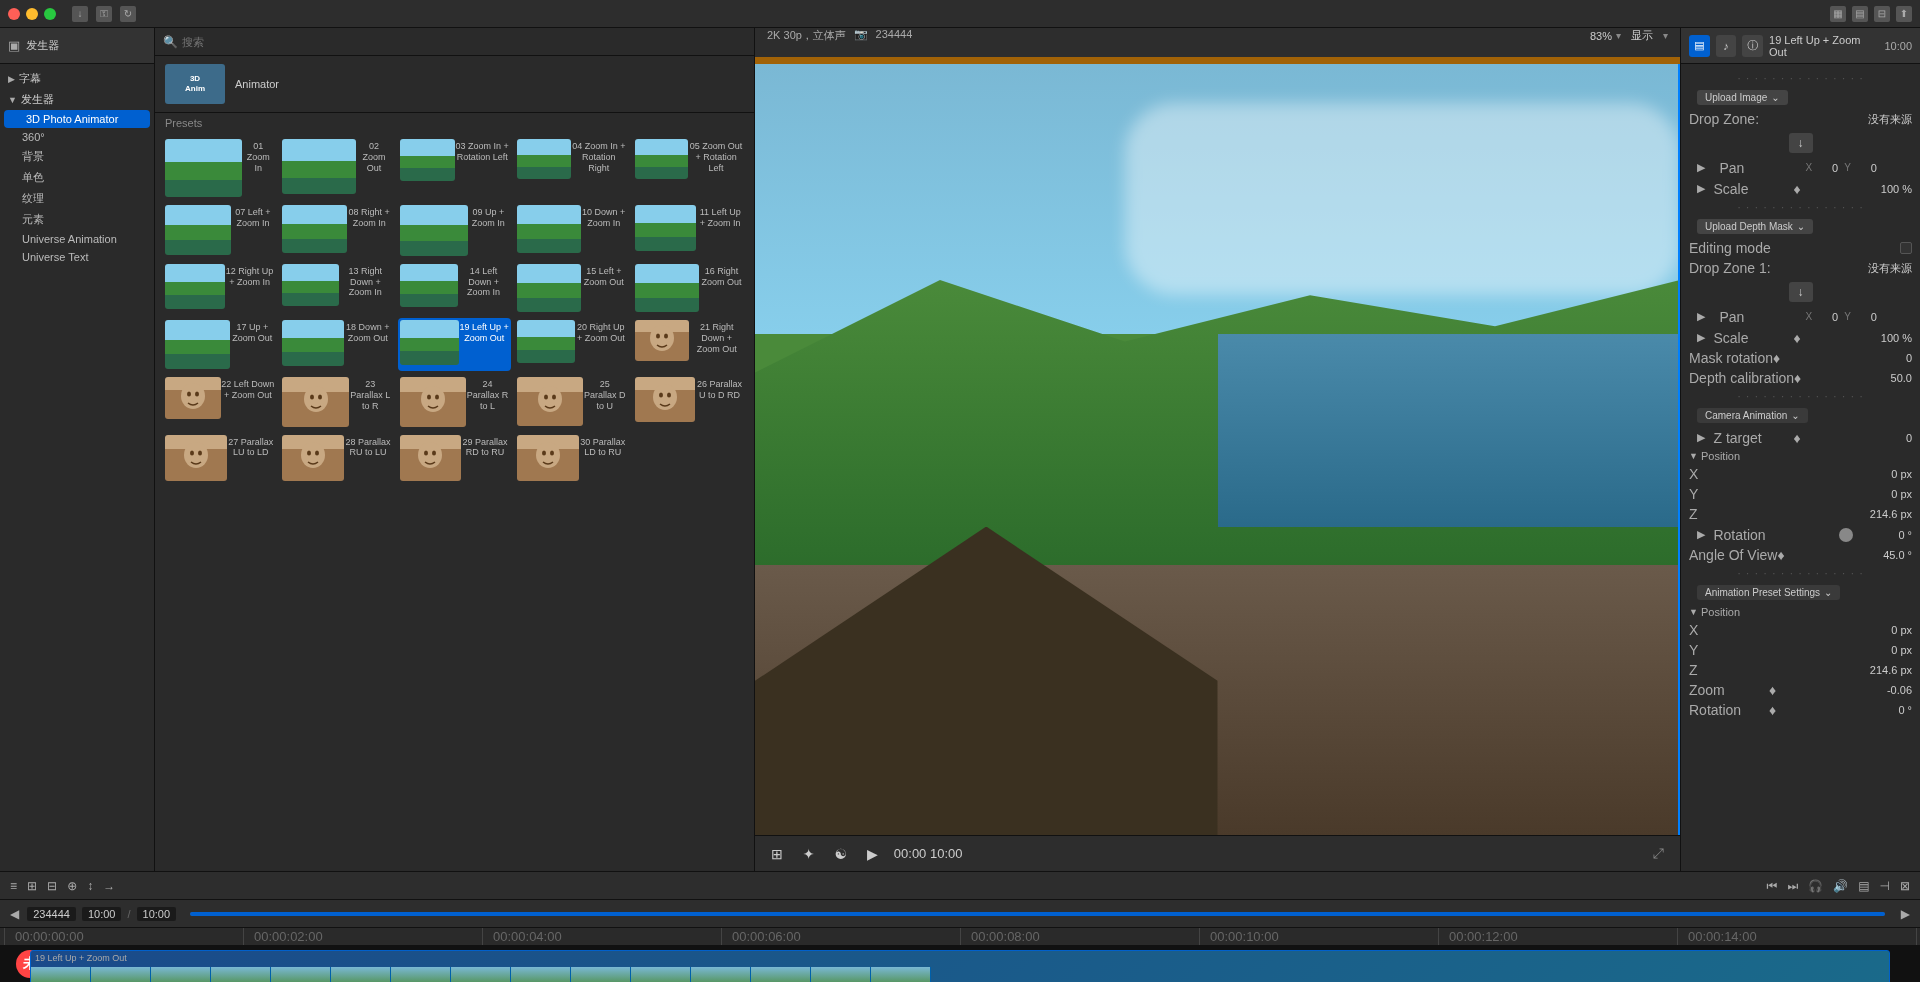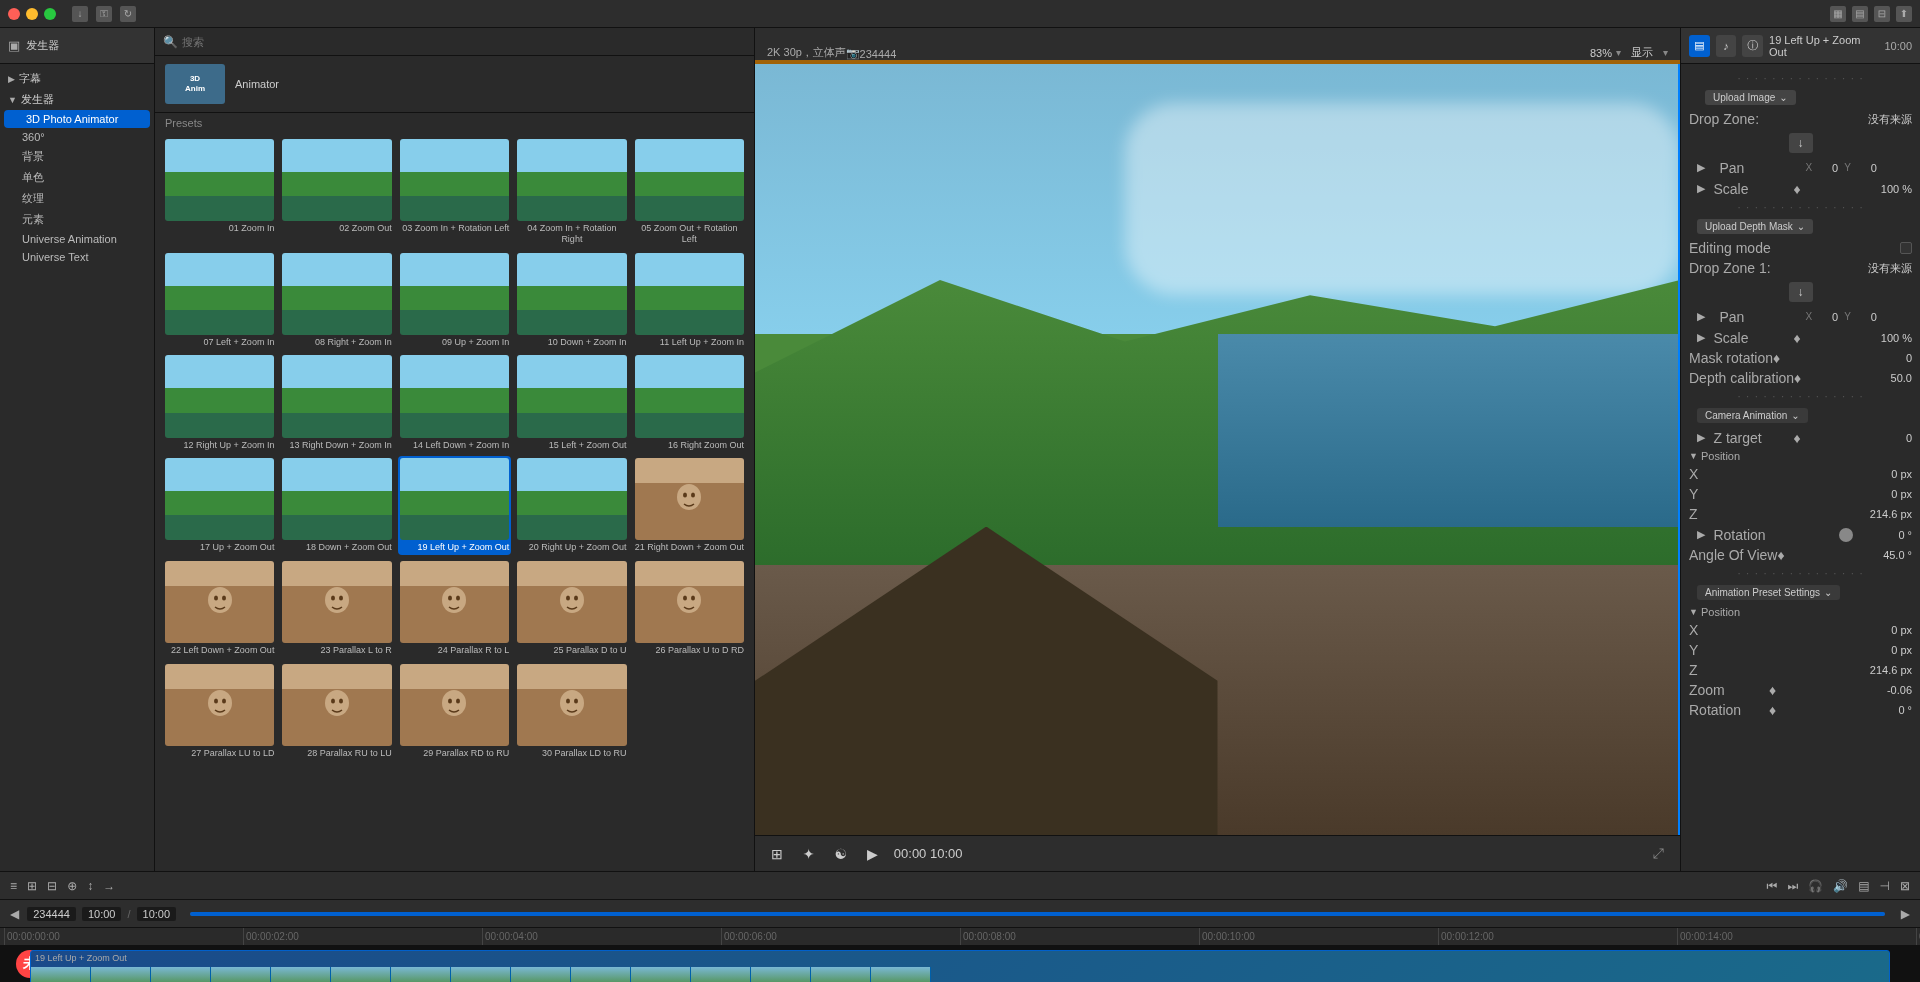--- a/index.html
+++ b/index.html
@@ -174,22 +174,22 @@
       overflow-y: auto;
       background: #2a2a2a;
       padding: 4px 8px;
       display: grid;
       grid-template-columns: repeat(5, 1fr);
       gap: 4px;
       align-content: start;
     }
     .preset-item {
       display: flex;
-      flex-direction: column;
-      align-items: flex-end;
+      flex-direction: row;
+      align-items: flex-start;
       cursor: pointer;
       padding: 2px;
       border-radius: 3px;
     }
     .preset-item.selected {
       background: #0060d0;
       border-radius: 4px;
     }
     .preset-thumb {
       width: 100%;
@@ -223,25 +223,25 @@
     .preview-area {
       flex: 1;
       display: flex;
       flex-direction: column;
       background: #1a1a1a;
       min-width: 0;
     }
     .preview-topbar {
       height: 36px;
       background: #2d2d2d;
-      border-bottom: 4px solid #a16207;
-      display: flex;
-      align-items: flex-end;
+      border-bottom: 7px solid #a16207;
+      display: flex;
+      align-items: flex-start;
       padding: 0 12px;
-      gap: 0;
+      gap: 8px;
     }
     .preview-topbar-info { color: #aaa; font-size: 11px; }
     .preview-topbar-right {
       margin-left: auto;
       display: flex;
       align-items: center;
       gap: 10px;
     }
     .preview-main {
       flex: 1;
@@ -404,22 +404,22 @@
       width: 100%;
       position: relative;
       height: 100%;
     }
     .ruler-mark {
       position: absolute;
       height: 100%;
       display: flex;
       align-items: center;
       color: #666;
-      font-size: 10px;
-      padding-left: 2px;
+      font-size: 13px;
+      padding-left: 10px;
       border-left: 1px solid #444;
     }
     .timeline-tracks {
       flex: 1;
       background: #1e1e1e;
       position: relative;
     }
     .timeline-track-clip {
       position: absolute;
       top: 4px;
@@ -890,21 +890,21 @@
       <div class="right-tab active">▤</div>
       <div class="right-tab">♪</div>
       <div class="right-tab">ⓘ</div>
       <span class="right-panel-title">19 Left Up + Zoom Out</span>
       <span style="margin-left:4px;color:#aaa;font-size:11px;">10:00</span>
     </div>
     <div class="right-panel-content">
 
       <div class="prop-separator">· · · · · · · · · · · · · · ·</div>
 
-      <div style="display:flex;align-items:flex-start;padding:2px 16px;gap:4px;">
+      <div style="display:flex;align-items:flex-start;padding:2px 8px;gap:4px;">
         <button class="prop-upload-btn">
           Upload Image <span>⌄</span>
         </button>
       </div>
 
       <div class="prop-row">
         <span class="prop-label">Drop Zone:</span>
         <span class="prop-value">没有来源</span>
       </div>
 

